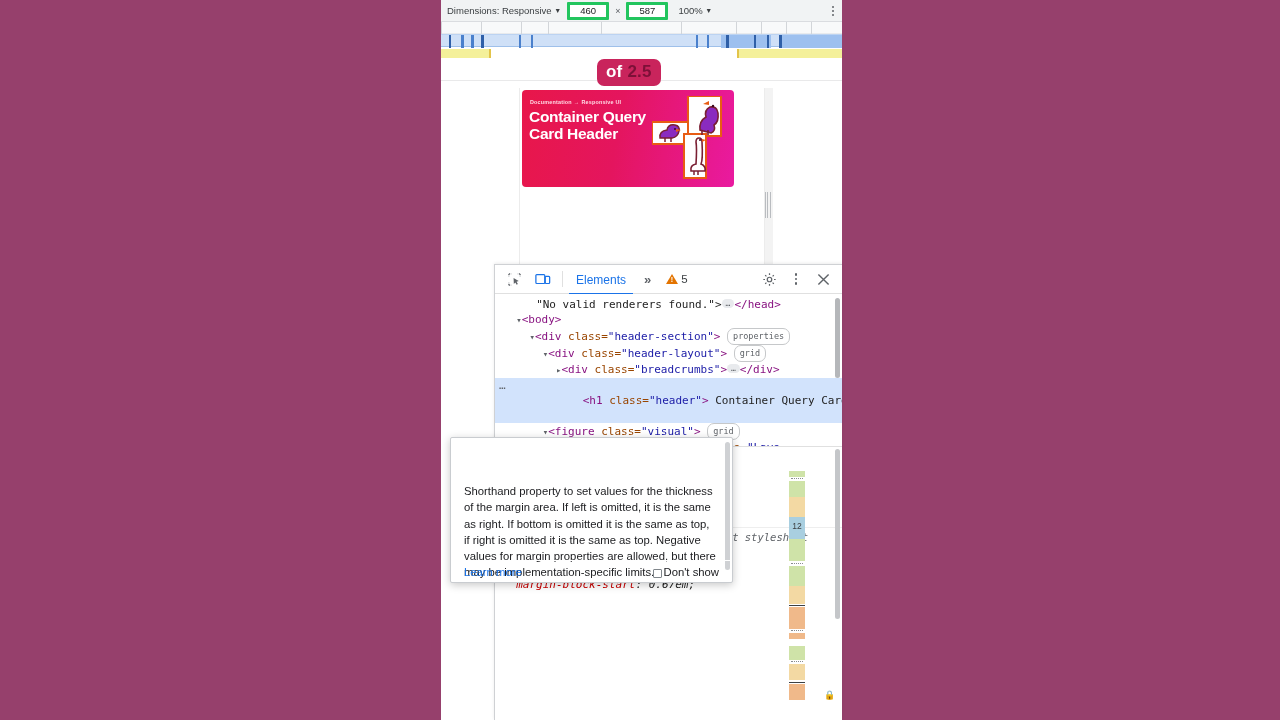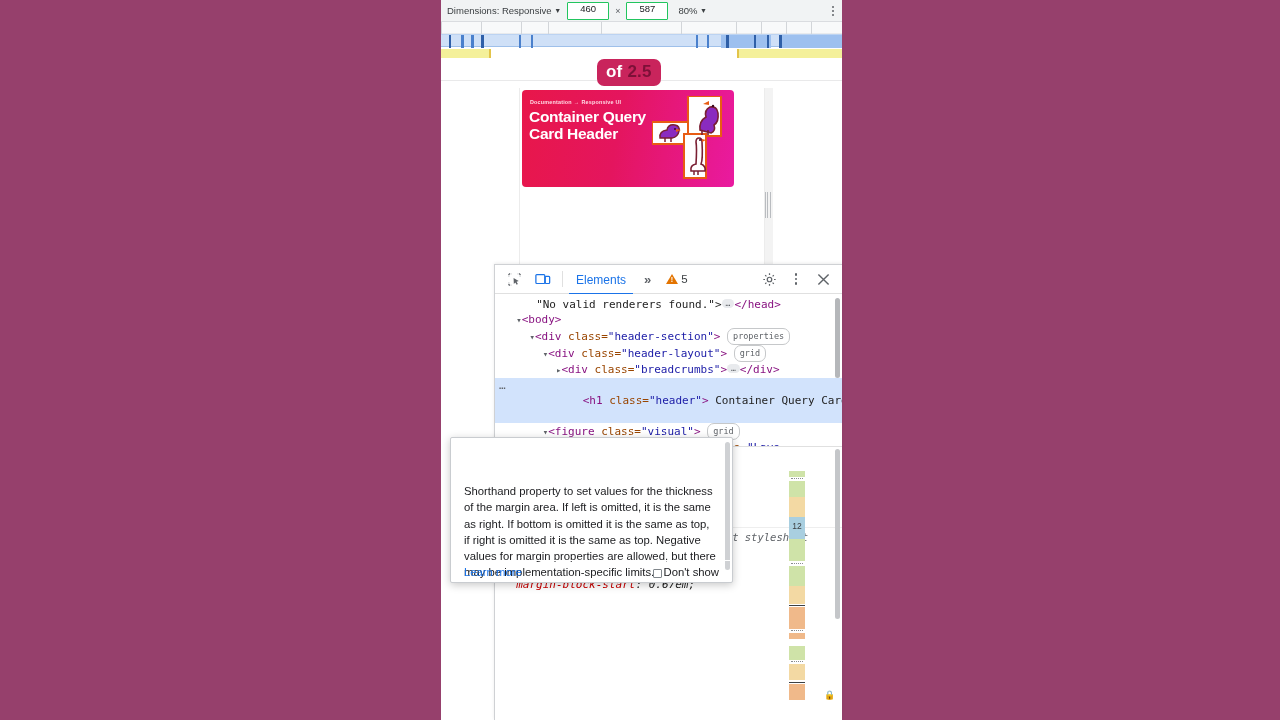--- a/index.html
+++ b/index.html
@@ -22,21 +22,21 @@
   
   .dm-toolbar {
     position: absolute; left:0; top:0; width:401px; height:22px;
     background:#f1f3f4; border-bottom:1px solid #dadce0;
     display:flex; align-items:center; font-size:9.5px; color:#3c4043;
     padding:0 6px; gap:6px;
   }
   .dm-dim { white-space:nowrap; font-size:9.5px; }
   .caret { font-size:7px; position:relative; top:-1px; }
   .dm-input {
-    width:42px; height:18px; background:#fff; border:1px solid #22c55e;
+    width:42px; height:18px; background:#fff; border:3px solid #22c55e;
     border-radius:1px; font-size:9.5px; color:#202124; text-align:center;
     line-height:11px; font-family:"Liberation Sans", sans-serif;
   }
   .dm-x { font-size:9px; color:#5f6368; }
   .dm-zoom { font-size:9.5px; white-space:nowrap; margin-left:4px; }
   .dm-kebab { margin-left:auto; display:flex; flex-direction:column; gap:2px; align-items:center; padding-right:2px; }
   .dm-kebab i { width:2px; height:2px; background:#5f6368; border-radius:50%; display:block; }
 
   
   .ruler {
@@ -206,21 +206,21 @@
 </head>
 <body>
 
 <div id="stage">
 
   <div class="dm-toolbar">
     <span class="dm-dim"><span>Dimensions: Responsive</span> <span class="caret">▼</span></span>
     <span class="dm-input">460</span>
     <span class="dm-x">×</span>
     <span class="dm-input">587</span>
-    <span class="dm-zoom"><span>80%</span> <span class="caret">▼</span></span>
+    <span class="dm-zoom"><span>100%</span> <span class="caret">▼</span></span>
     <span class="dm-kebab">
         <i></i>
         <i></i>
         <i></i>
       </span>
   </div>
 
   <div class="ruler">
     <span class="tk" style="left:0px"></span>
       <span class="tk" style="left:40px"></span>

